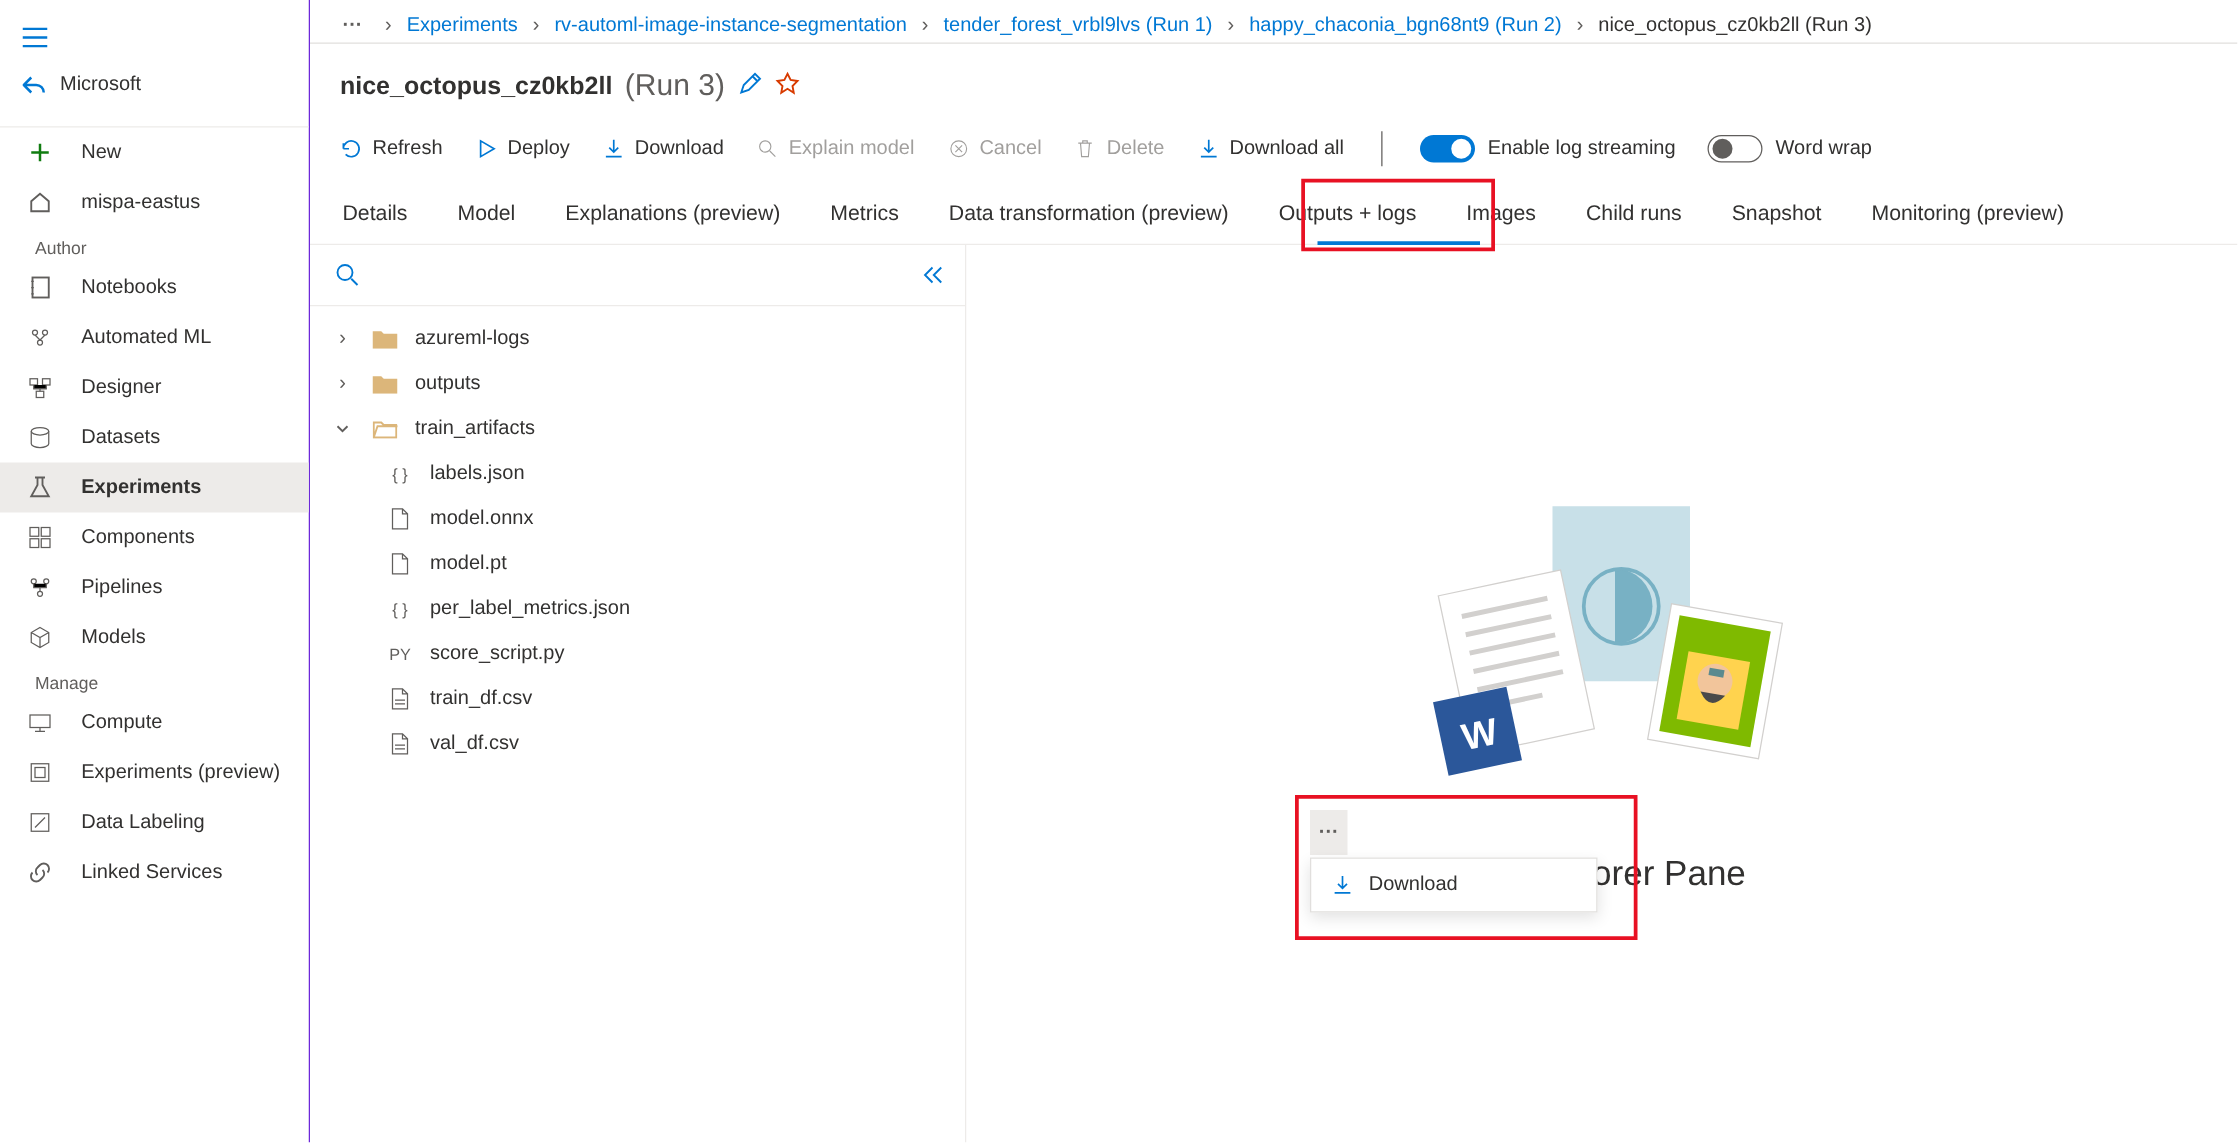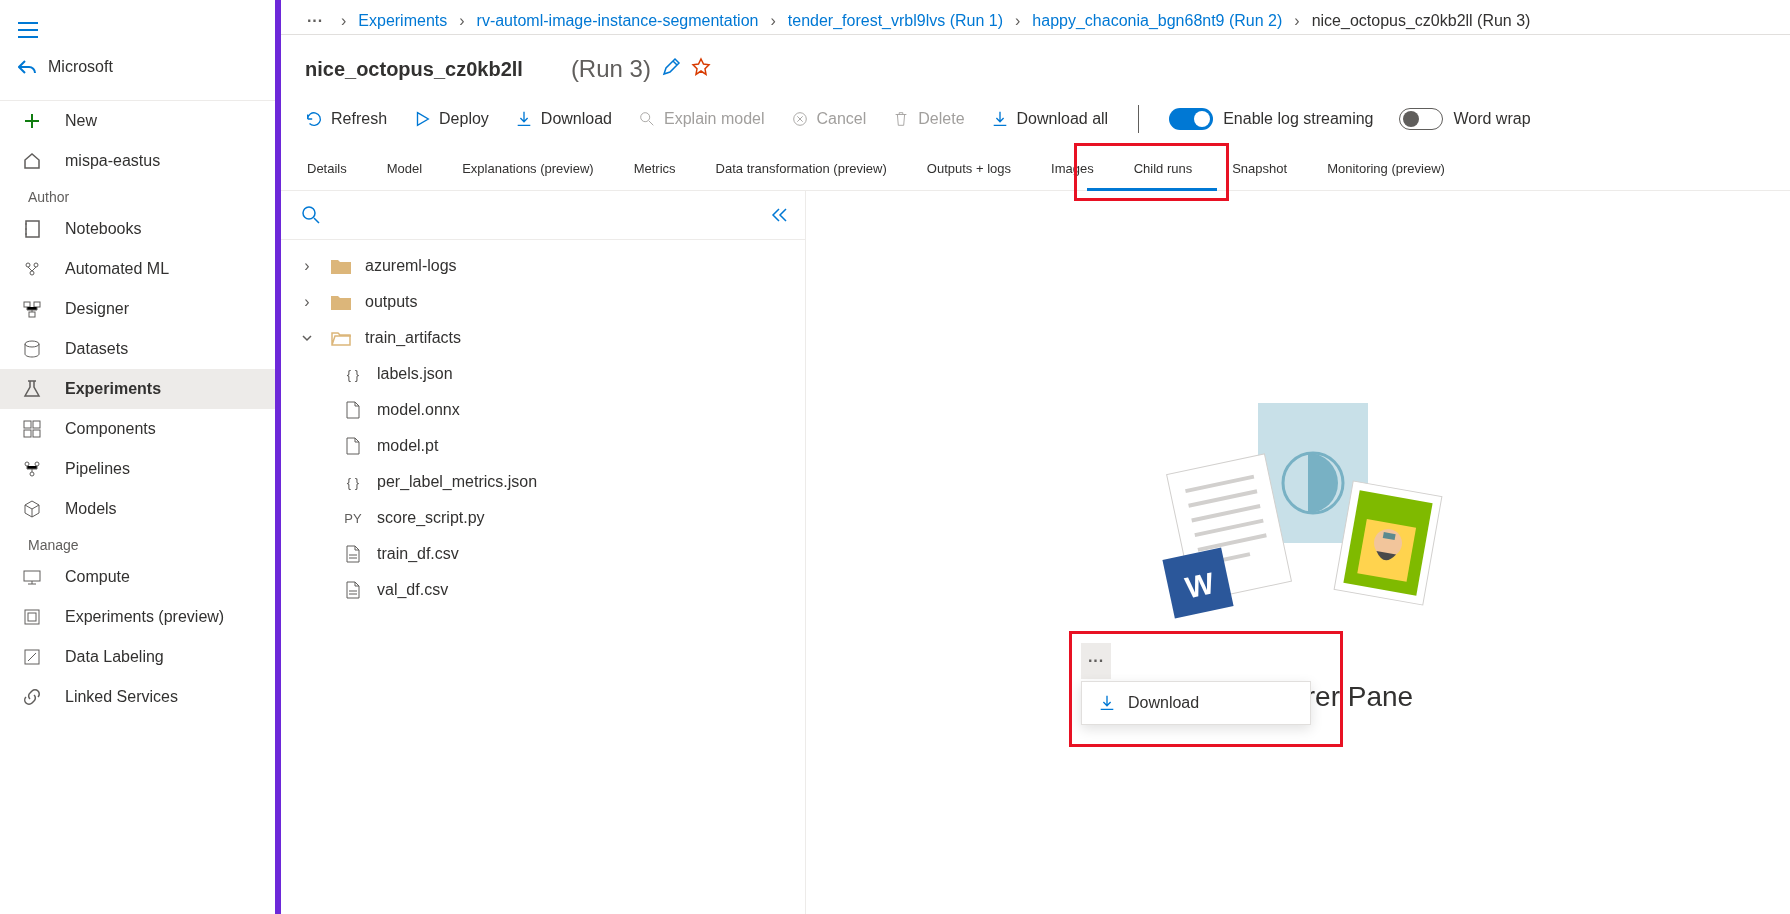--- a/index.html
+++ b/index.html
@@ -1,56 +1,56 @@
 <!DOCTYPE html>
 <html><head>
 <meta charset="utf-8">
 <style>
 * { box-sizing: border-box; margin: 0; padding: 0; font-family: "Segoe UI", -apple-system, sans-serif; }
 body { display: flex; width: 1790px; height: 914px; background: #fff; color: #323130; font-size: 16px; overflow: hidden; }
 
 
-.sidebar { width: 281px; border-right: 6px solid #6d28d9; display: flex; flex-direction: column; padding-top: 10px; }
+.sidebar { width: 248px; border-right: 1px solid #6d28d9; display: flex; flex-direction: column; padding-top: 10px; }
 .sidebar-top { padding: 6px 0 14px 0; }
 .hamburger { padding: 6px 18px; color: #0078d4; cursor: pointer; }
 .back-link { display: flex; align-items: center; gap: 12px; padding: 10px 18px; color: #323130; cursor: pointer; }
 .back-link svg { color: #0078d4; }
 .sidebar hr { border: none; border-top: 1px solid #edebe9; margin: 0; }
 .sidebar-item { display: flex; align-items: center; gap: 23px; padding: 10px 22px; cursor: pointer; }
 .sidebar-item.active { background: #edebe9; font-weight: 600; }
 .sidebar-item svg { width: 20px; height: 20px; flex-shrink: 0; }
 .section-label { padding: 8px 28px 4px 28px; font-size: 14px; color: #605e5c; }
 
 
 .main { flex: 1; display: flex; flex-direction: column; }
 .breadcrumbs { display: flex; align-items: center; gap: 6px; padding: 12px 20px 4px 20px; font-size: 16px; border-bottom: 1px solid #e1dfdd; }
 .bc-more { color: #605e5c; padding: 0 6px; cursor: pointer; font-weight: bold; }
 .bc-sep { color: #605e5c; padding: 0 6px; }
 .bc-link { color: #0078d4; cursor: pointer; }
 .bc-current { color: #323130; }
 
 .title-row { display: flex; align-items: center; gap: 10px; padding: 20px 24px 10px 24px; }
 .title-row h1 { font-size: 20px; font-weight: 600; }
-.run-label { font-size: 24px; color: #605e5c; font-weight: 400; margin-left: 38px; }
+.run-label { font-size: 24px; color: #605e5c; font-weight: 400; }
 .title-icon { cursor: pointer; }
 
 .toolbar { display: flex; align-items: center; gap: 26px; padding: 12px 24px 14px 24px; }
 .tb-btn { display: flex; align-items: center; gap: 8px; cursor: pointer; }
 .tb-btn.disabled { color: #a19f9d; cursor: default; }
 .tb-btn svg { width: 18px; height: 18px; }
 .tb-sep { width: 1px; height: 28px; background: #605e5c; margin: 0 4px; }
 .toggle { display: flex; align-items: center; gap: 10px; }
 .toggle-track { width: 44px; height: 22px; border-radius: 11px; position: relative; cursor: pointer; }
 .toggle-on { background: #0078d4; }
 .toggle-on::after { content: ""; position: absolute; right: 3px; top: 3px; width: 16px; height: 16px; background: #fff; border-radius: 50%; }
 .toggle-off { background: #fff; border: 1px solid #605e5c; }
 .toggle-off::after { content: ""; position: absolute; left: 3px; top: 2px; width: 16px; height: 16px; background: #605e5c; border-radius: 50%; }
 
 .tabs { display: flex; gap: 36px; padding: 0 24px; border-bottom: 1px solid #edebe9; position: relative; }
-.tab { padding: 14px 2px; cursor: pointer; font-size: 13px; white-space: nowrap; }
+.tab { padding: 14px 2px; cursor: pointer; font-size: 17px; white-space: nowrap; }
 .tab.active { color: #323130; }
 .tab-underline { position: absolute; bottom: -1px; height: 3px; background: #0078d4; }
 .highlight-box { position: absolute; border: 3px solid #e81123; pointer-events: none; }
 
 .content { flex: 1; display: flex; position: relative; }
 .file-panel { width: 525px; border-right: 1px solid #edebe9; display: flex; flex-direction: column; }
 .file-header { display: flex; align-items: center; justify-content: space-between; padding: 14px 16px 14px 20px; border-bottom: 1px solid #edebe9; }
 .file-header svg { color: #0078d4; cursor: pointer; }
 .tree { padding: 8px 0; }
 .tree-row { display: flex; align-items: center; gap: 14px; padding: 8px 16px; cursor: pointer; }

